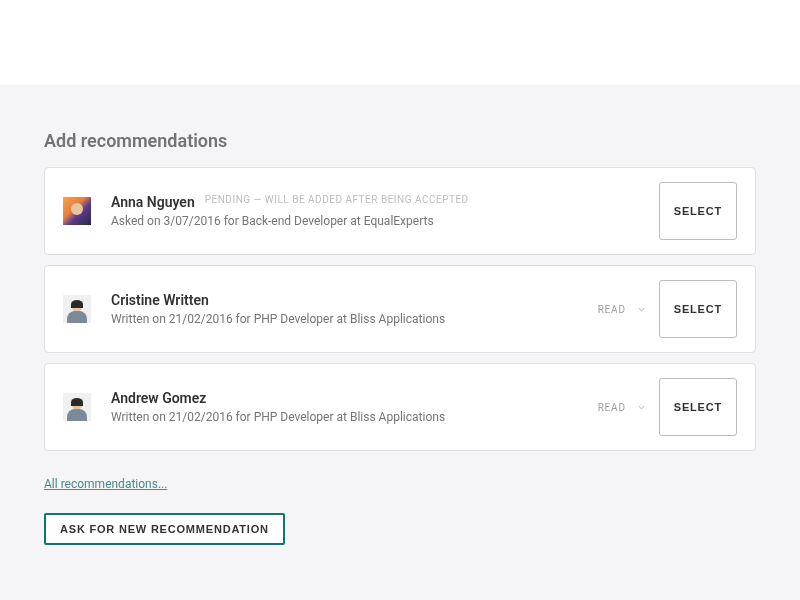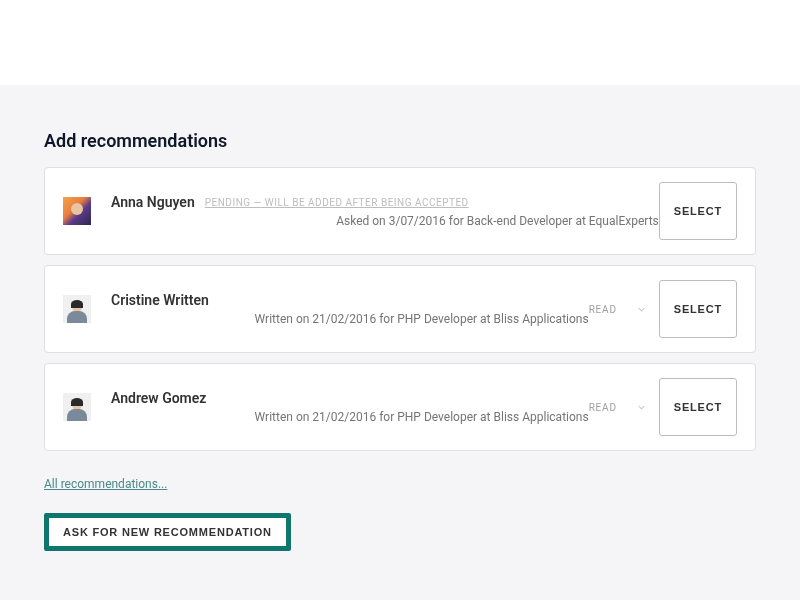--- a/index.html
+++ b/index.html
@@ -21,21 +21,21 @@
       background: #f5f5f7;
       padding: 45px 44px 60px 44px;
       min-height: 515px;
     }
     .section-header {
       margin-bottom: 16px;
     }
     .section-title {
       font-size: 18px;
       font-weight: 600;
-      color: #0f172a;
+      color: #737373;
       margin-bottom: 6px;
     }
     .section-subtitle {
       font-size: 12px;
       color: #757575;
     }
     .card {
       background: #fff;
       border: 1px solid #e0e0e0;
       border-radius: 4px;
@@ -95,54 +95,52 @@
       width: 20px;
       height: 12px;
       background: #7a8a9a;
       border-radius: 8px 8px 0 0;
     }
     .card-content {
       flex: 1;
     }
     .card-name-row {
       display: flex;
-      align-items: center;
+      align-items: flex-start;
       gap: 10px;
       margin-bottom: 4px;
     }
     .card-name {
       font-size: 14px;
       font-weight: 600;
       color: #333;
     }
     .card-status {
       font-size: 10px;
       color: #bdbdbd;
       letter-spacing: 0.5px;
       text-transform: uppercase;
-      text-decoration: underline;
     }
     .card-meta {
       font-size: 12px;
       color: #757575;
-      text-align: right;
     }
     .card-actions {
       display: flex;
       align-items: center;
       gap: 14px;
     }
     .read-toggle {
       font-size: 10px;
       color: #9e9e9e;
       letter-spacing: 0.8px;
       text-transform: uppercase;
       display: flex;
       align-items: center;
-      gap: 21px;
+      gap: 12px;
       cursor: pointer;
     }
     .chevron {
       width: 7px;
       height: 7px;
     }
     .select-btn {
       background: #fff;
       border: 1px solid #bdbdbd;
       border-radius: 3px;
@@ -158,21 +156,21 @@
       font-size: 12px;
       color: #4a8a8a;
       text-decoration: underline;
       cursor: pointer;
       display: inline-block;
       margin-top: 16px;
       margin-bottom: 22px;
     }
     .ask-btn {
       background: #fff;
-      border: 5px solid #0f766e;
+      border: 2px solid #0f766e;
       border-radius: 2px;
       padding: 8px 14px;
       font-size: 11px;
       font-weight: 600;
       color: #333;
       letter-spacing: 0.8px;
       text-transform: uppercase;
       cursor: pointer;
     }
   </style>

